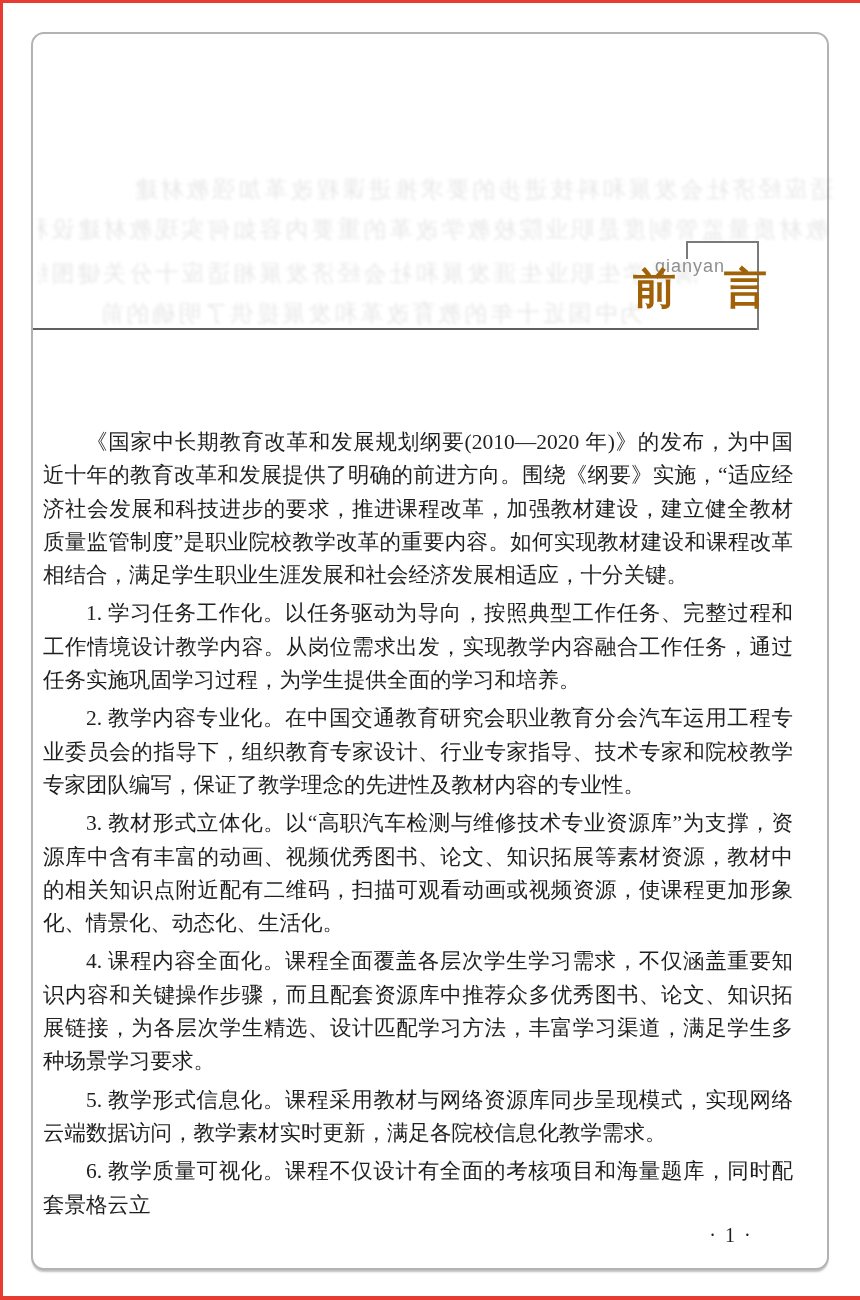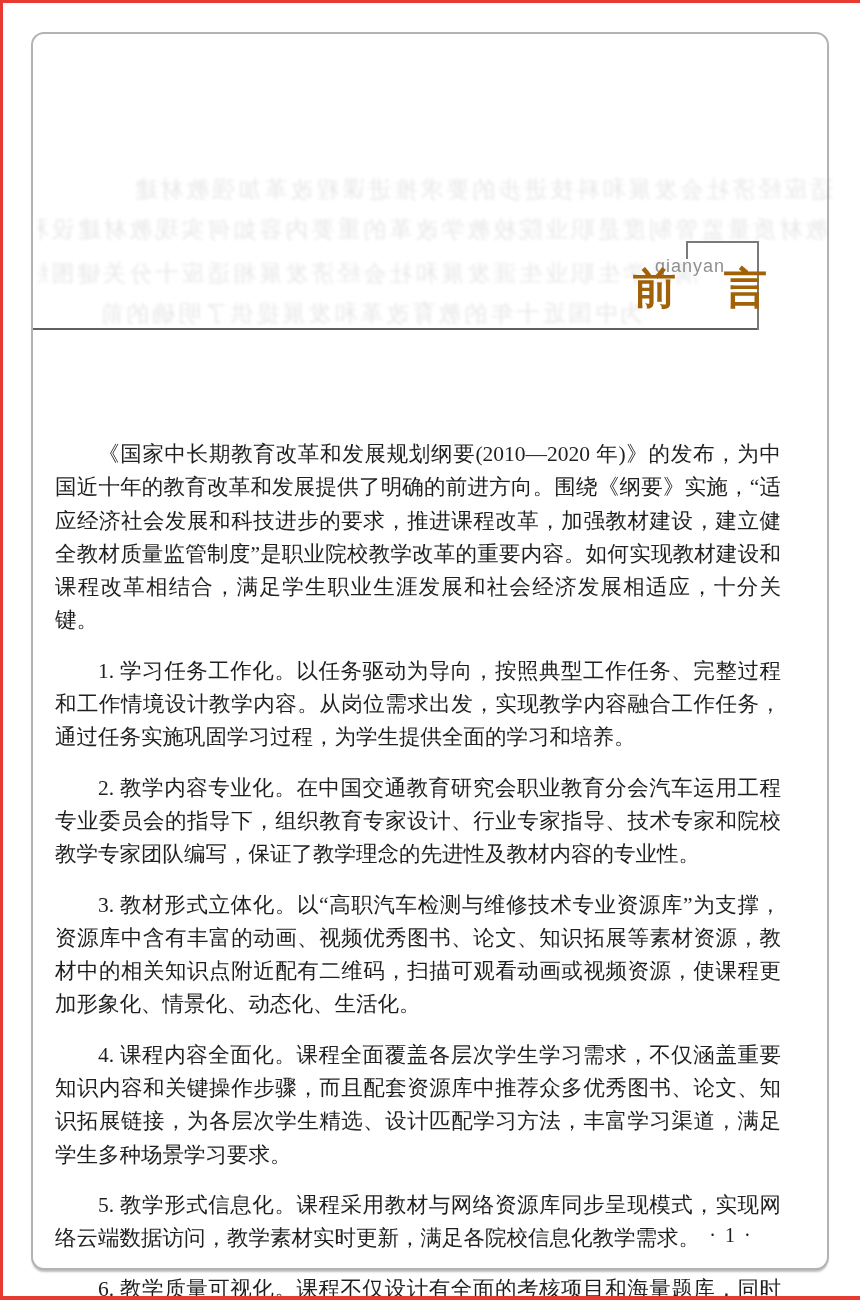--- a/index.html
+++ b/index.html
@@ -55,21 +55,21 @@
     font-size:43px;font-weight:600;color:#a16207;
     letter-spacing:48px;white-space:nowrap;line-height:1;
   }
 
   
   .body-text{
     position:absolute;left:38px;top:421px;width:760px;
     font-size:21.5px;line-height:33.3px;color:#1f1f1f;
   }
   .body-text p{
-    margin:17px;
+    margin:5px;
     text-indent:2em;
     text-align:justify;
     text-justify:inter-ideograph;
   }
 
   .page-number{
     position:absolute;left:696px;top:1224px;width:70px;
     font-size:20px;color:#1f1f1f;text-align:center;letter-spacing:2px;
   }
 </style>

